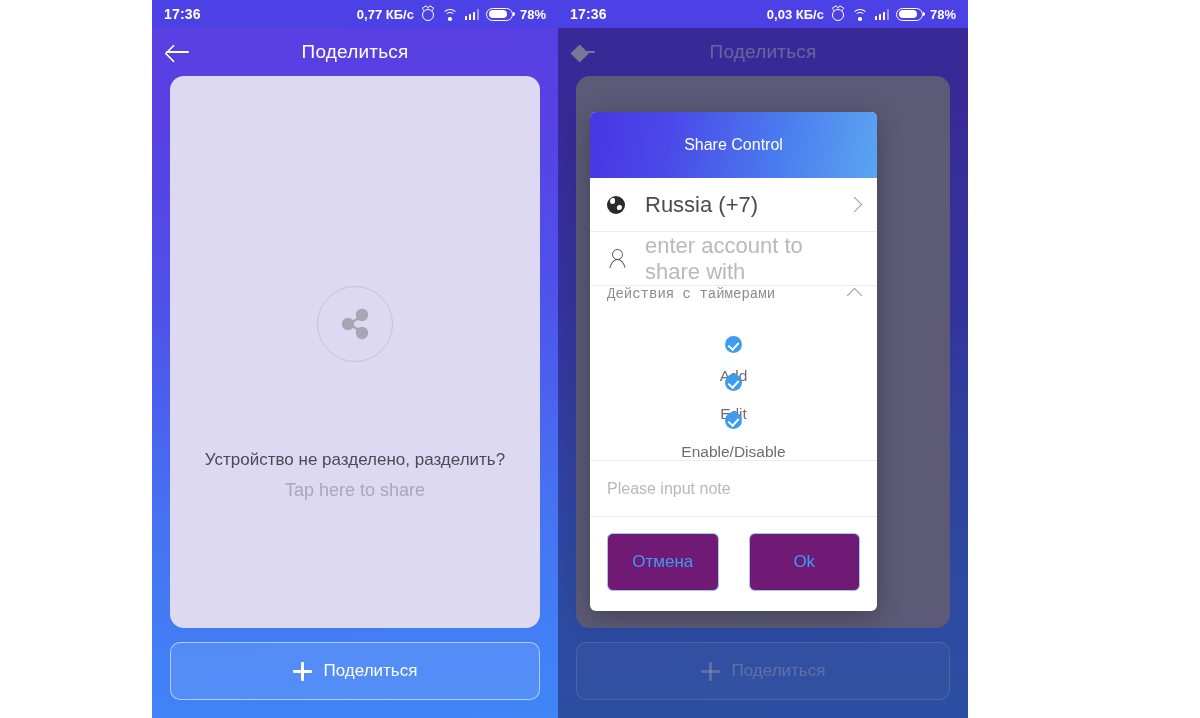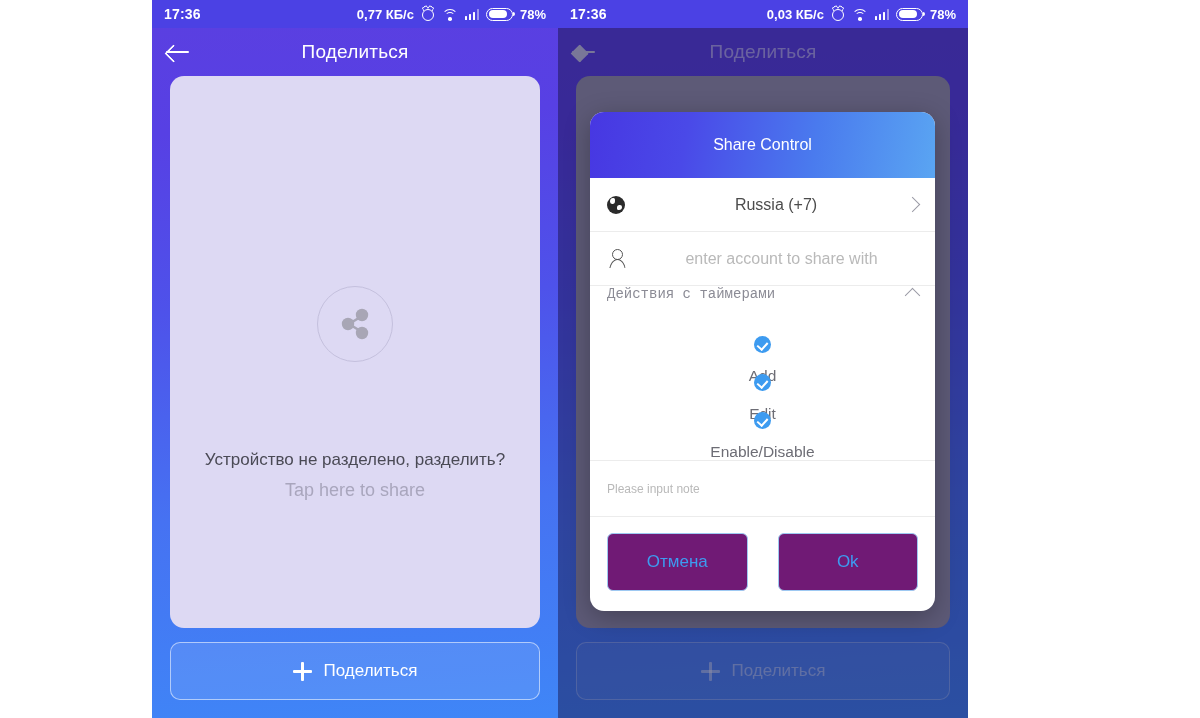--- a/index.html
+++ b/index.html
@@ -144,36 +144,36 @@
   .phone.right .content-card { background: #9b99a9; }
   .phone.right .appbar-title { color: rgba(255,255,255,.55); }
   .phone.right .arrow-left::before,
   .phone.right .arrow-left::after { background:#cfd0e6; border-color:#cfd0e6; }
   .phone.right .arrow-left::before { background:#cfd0e6; }
   .phone.right .share-btn { color: rgba(255,255,255,.48); border-color: rgba(255,255,255,.30); background: rgba(255,255,255,.06); }
   .phone.right .plus::before, .phone.right .plus::after { background: rgba(255,255,255,.48); }
 
   
   .dialog {
-    position: absolute; left: 32px; width: 345px; top: 112px;
-    background: #ffffff; border-radius: 14px; overflow: hidden;
+    position: absolute; left: 32px; width: 287px; top: 112px;
+    background: #ffffff; border-radius: 6px; overflow: hidden;
     box-shadow: 0 6px 26px rgba(0,0,0,.28);
     z-index: 20;
   }
   .dlg-head {
     height: 66px; display:flex; align-items:center; justify-content:center;
     background: linear-gradient(100deg, #4737e2 0%, #4a49e8 28%, #4a7bee 65%, #5aa5f2 100%);
     color:#fff; font-size:16px;
   }
   .dlg-row {
     display:flex; align-items:center; height: 54px;
     padding: 0 17px; border-bottom: 1px solid #ececec;
   }
   .dlg-row .ico-slot { width: 38px; display:flex; align-items:center; }
-  .dlg-row .row-text { font-size: 16px; color:#4c4c4c; flex: 1; text-align: center; }
+  .dlg-row .row-text { font-size: 22px; color:#4c4c4c; flex: 1; }
   .dlg-row .row-text.ph { color:#b9b9b9; }
 
   
   .ico-globe { width:18px; height:18px; border-radius:50%; background:#2b2b2b; position:relative; overflow:hidden; }
   .ico-globe::before { content:""; position:absolute; left:3px; top:2px; width:5px; height:6px;
     background:#fff; border-radius:60% 30% 50% 40%; }
   .ico-globe::after { content:""; position:absolute; left:10px; top:9px; width:5px; height:5px;
     background:#fff; border-radius:50% 40% 60% 30%; }
 
   
@@ -207,21 +207,21 @@
     position: relative; flex: none;
   }
   .cbox::after {
     content:""; position:absolute; left:4.5px; top:4px; width:5px; height:8px;
     border-right:2px solid #fff; border-bottom:2px solid #fff; transform: rotate(42deg);
   }
   .check-label { font-size: 15.5px; color:#6d6d75; }
 
   .note-row { height: 56px; display:flex; align-items:center; padding: 0 17px;
               border-bottom:1px solid #ececec; }
-  .note-ph { font-size: 12px; color:#b9b9b9; }
+  .note-ph { font-size: 16px; color:#b9b9b9; }
 
   .dlg-actions { display:flex; gap: 30px; padding: 16px 17px 20px 17px; }
   .dlg-btn {
     flex: 1; height: 58px; border: 1.2px solid #9ec9f2; border-radius: 6px;
     background:#701a75; color:#3d9bf0; font-size: 17px;
     display:flex; align-items:center; justify-content:center; cursor:pointer;
   }
 </style>
 </head>
 <body>

